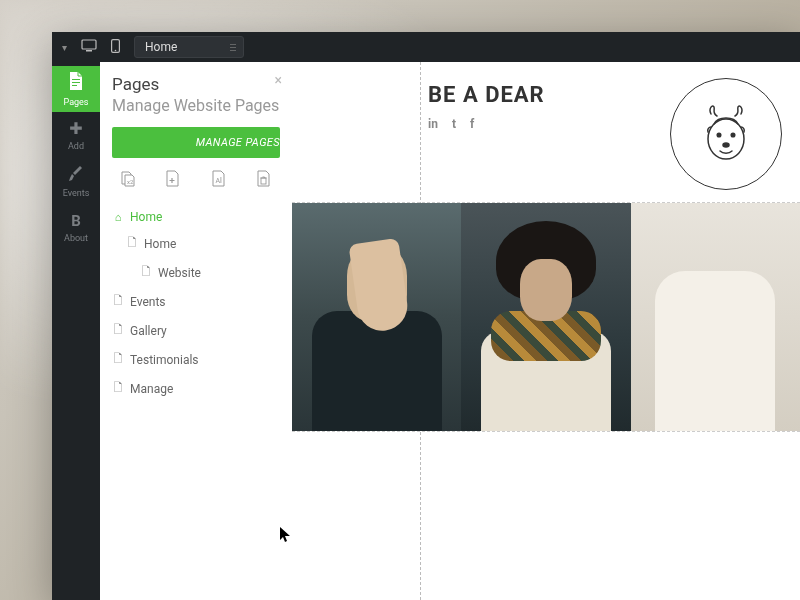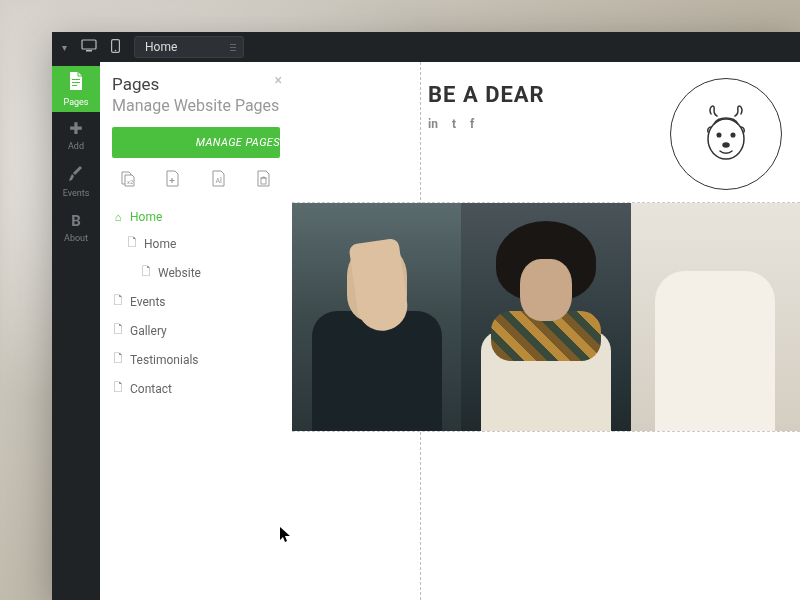--- a/index.html
+++ b/index.html
@@ -162,21 +162,21 @@
         <div class="node">
             <span class="ficn">🗋</span>
             <span>Gallery</span>
           </div>
         <div class="node">
             <span class="ficn">🗋</span>
             <span>Testimonials</span>
           </div>
         <div class="node">
             <span class="ficn">🗋</span>
-            <span>Contact</span>
+            <span>Manage</span>
           </div>
       </div>
       <div class="cursor">
         <svg width="12" height="16" viewBox="0 0 12 16">
             <path d="M0 0l0 13 3-3 2 5 2-1-2-5 5 0z" fill="#000"></path>
           </svg>
       </div>
     </div>
 
     <div class="canvas">

